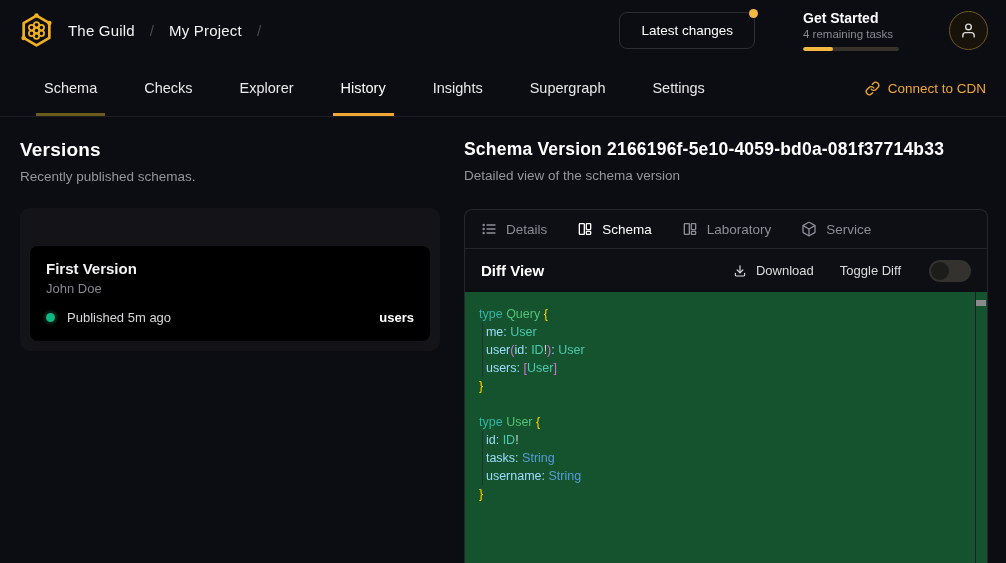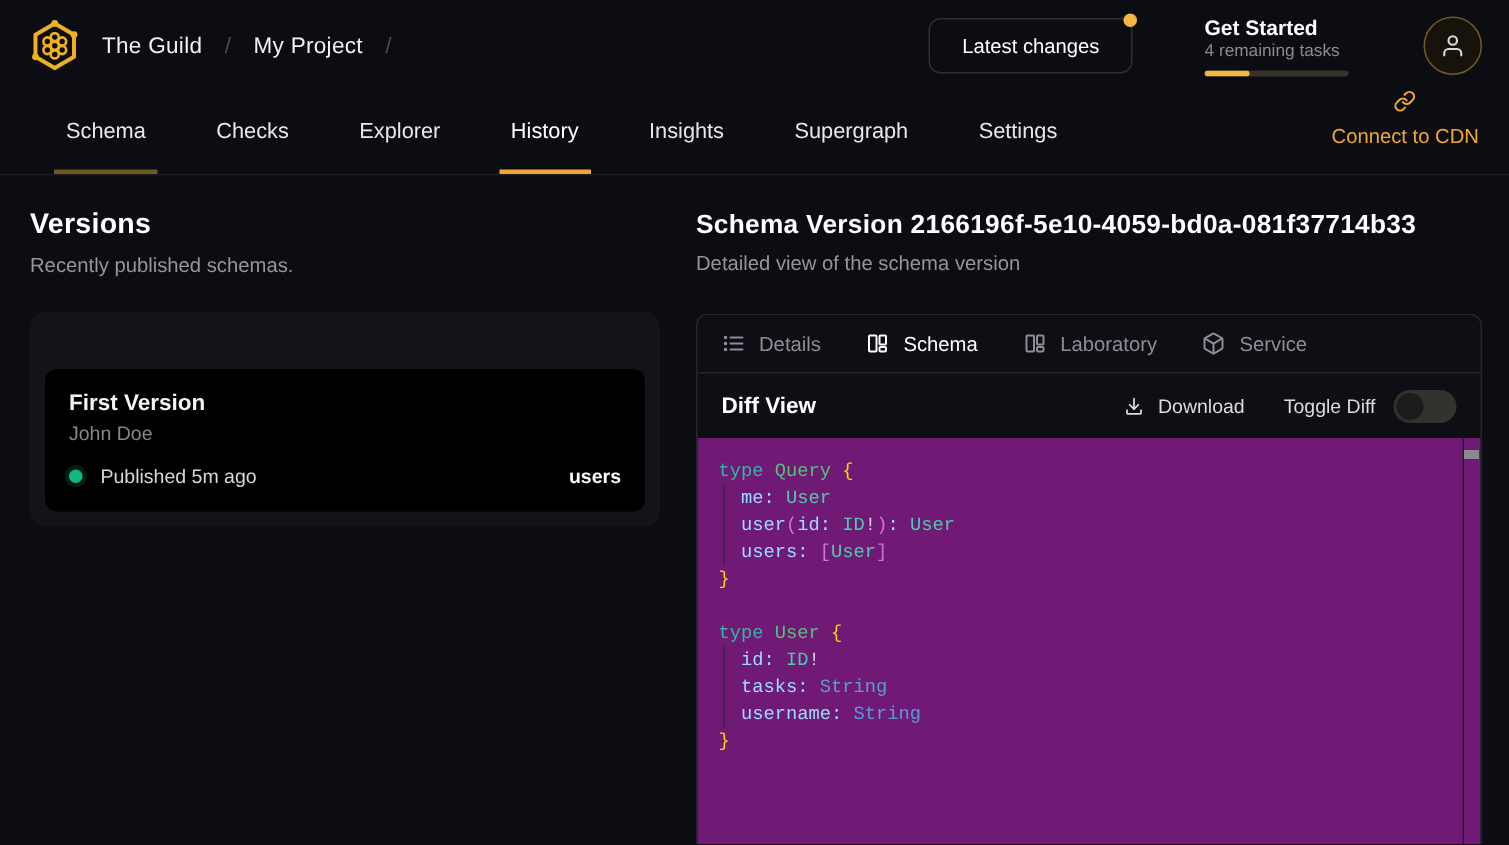--- a/index.html
+++ b/index.html
@@ -43,21 +43,21 @@
   
   .nav { height:57px; display:flex; align-items:stretch; padding:0 20px 0 36px; border-bottom:1px solid #1d1d24; }
   .nav-tabs { display:flex; gap:31px; }
   .nav-tab {
     display:flex; align-items:center; font-size:14.5px; color:#e8e8ea;
     border-bottom:3px solid transparent; padding:2px 8px 0 8px; cursor:pointer; white-space:nowrap;
   }
   .nav-tab.visited { border-bottom-color:#6d5a1d; }
   .nav-tab.active { border-bottom-color:#f0a735; color:#ffffff; }
   .nav-spacer { flex:1; }
-  .cdn-link { display:flex; align-items:center; gap:8px; color:#f0a735; font-size:13.5px; cursor:pointer;flex-direction:column; }
+  .cdn-link { display:flex; align-items:center; gap:8px; color:#f0a735; font-size:13.5px; cursor:pointer; }
   .cdn-link svg { width:15px; height:15px; stroke:#f0a735; }
   
   .main { display:flex; height:446px; }
   .left-col { width:464px; flex:0 0 auto; padding:22px 24px 0 20px; }
   .right-col { flex:1; padding:22px 18px 0 0; display:flex; flex-direction:column; }
   .sec-title { font-size:19px; font-weight:700; color:#fff; letter-spacing:.2px; }
   .sec-sub { font-size:13.5px; color:#95959c; margin-top:8px; }
   .right-col .sec-title { font-size:17.5px; }
   
   .versions-card {
@@ -80,28 +80,28 @@
   .panel-tabs { display:flex; align-items:center; gap:30px; height:39px; padding:0 16px; border-bottom:1px solid #24242b; flex:0 0 auto; }
   .ptab { display:flex; align-items:center; gap:9px; font-size:13.5px; color:#8d8d95; cursor:pointer; }
   .ptab svg { width:16px; height:16px; stroke:#8d8d95; }
   .ptab.active { color:#ffffff; }
   .ptab.active svg { stroke:#ffffff; }
   .diff-bar { display:flex; align-items:center; height:43px; padding:0 16px; flex:0 0 auto; }
   .diff-title { font-size:15px; font-weight:700; color:#fff; }
   .diff-actions { margin-left:auto; display:flex; align-items:center; gap:26px; }
   .dl-btn { display:flex; align-items:center; gap:9px; font-size:13px; color:#dcdcde; cursor:pointer; }
   .dl-btn svg { width:14px; height:14px; stroke:#dcdcde; }
-  .toggle-wrap { display:flex; align-items:center; gap:12px; }
+  .toggle-wrap { display:flex; align-items:center; gap:28px; }
   .toggle-label { font-size:13px; color:#dcdcde; }
   .toggle { width:42px; height:22px; border-radius:11px; background:#34322e; position:relative; cursor:pointer; }
   .toggle-knob { position:absolute; top:2px; left:2px; width:18px; height:18px; border-radius:50%; background:#1c1c1a; }
   
   .code-area {
-    flex:1; background:#701a75; position:relative; overflow:hidden;
-    font-family:Liberation Mono, monospace;
+    flex:1; background:#14532d; position:relative; overflow:hidden;
+    font-family:Liberation Sans, sans-serif;
     font-size:12.5px; line-height:18px; padding:13px 24px 0 14px;
   }
   .code-line { white-space:pre; color:#d4d4d4; }
   .code-line.indent {
     background:linear-gradient(#242c3d,#242c3d) 3px 0 / 1px 100% no-repeat;
   }
   .scrollbar-track { position:absolute; top:0; right:11px; bottom:0; width:1px; background:#1c212c; }
   .scrollbar-thumb { position:absolute; top:8px; right:1px; width:10px; height:6px; background:#8a8a8e; cursor:pointer; }
 </style>
 </head>

